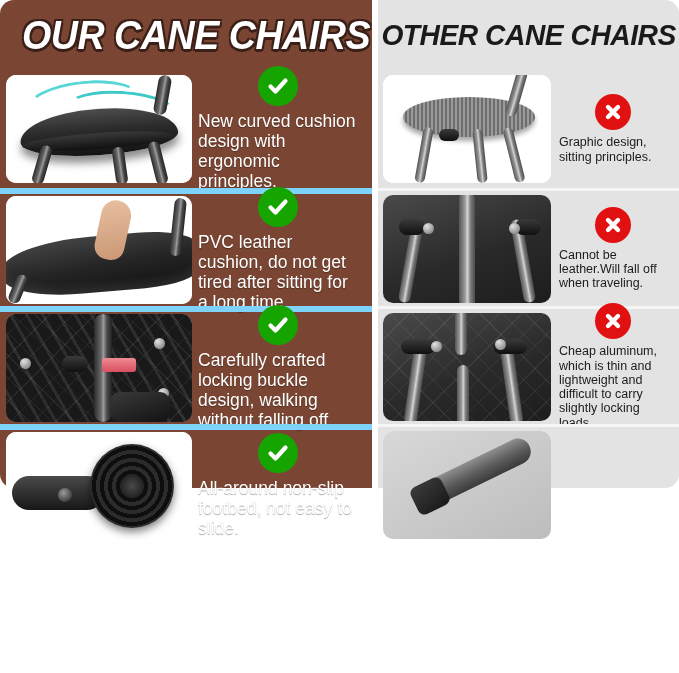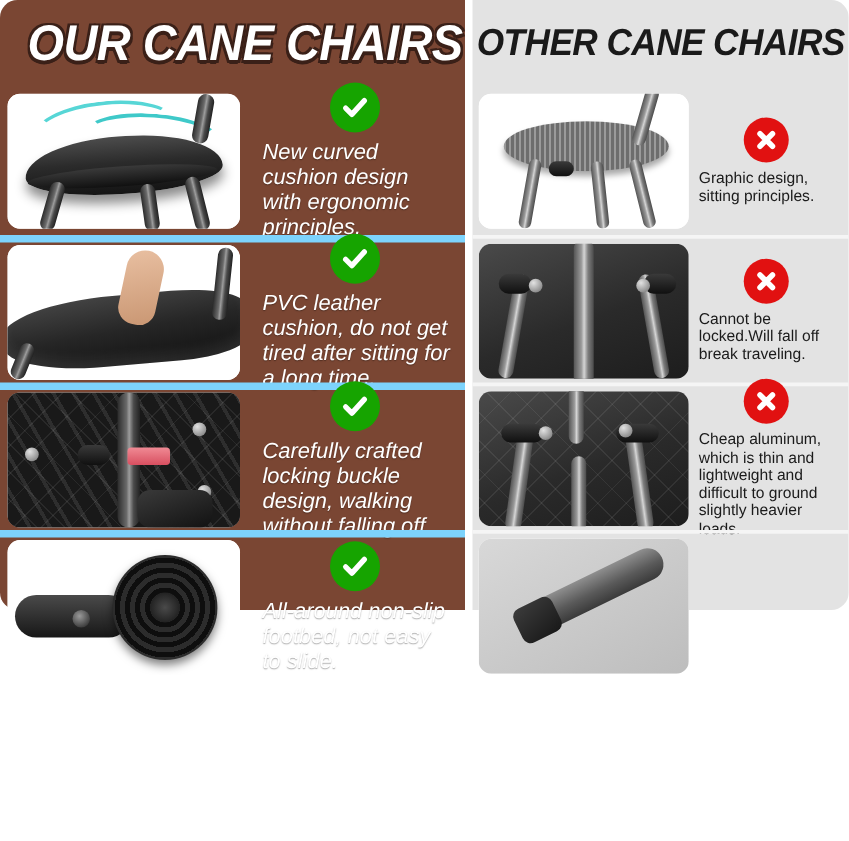--- a/index.html
+++ b/index.html
@@ -50,21 +50,21 @@
   
   .photo{
     position:relative;overflow:hidden;flex:none;
     border-radius:10px;background:#ffffff;
   }
   .photo-l{width:186px;height:108px;}
   .photo-r{width:168px;height:108px;}
 
   
   .side{flex:1;display:flex;flex-direction:column;align-items:center;justify-content:center;}
-  .side-l{padding:0 4px 0 14px;font-style:italic;}
+  .side-l{padding:0 4px 0 2px;}
   .side-r{padding:0 6px;}
 
   .badge{border-radius:50%;display:flex;align-items:center;justify-content:center;flex:none;}
   .badge-ok{width:40px;height:40px;background:#16a400;}
   .badge-no{width:36px;height:36px;background:#e11111;}
   .badge svg{display:block;}
 
   .caption{text-align:left;line-height:1.14;}
   .caption-l{
     color:#ffffff;font-size:17.5px;margin-top:6px;
@@ -323,21 +323,21 @@
           <div class="clamp" style="left:132px;top:24px;"></div>
           <div class="rivet" style="left:40px;top:28px;"></div>
           <div class="rivet" style="left:126px;top:28px;"></div>
         </div>
         <div class="side side-r">
           <div class="badge badge-no">
             <svg width="22" height="22" viewBox="0 0 22 22">
                 <path d="M6 6 L16 16 M16 6 L6 16" stroke="#fff" stroke-width="4.4" stroke-linecap="round"></path>
               </svg>
           </div>
-          <div class="caption caption-r">Cannot be locked.Will fall off break traveling.</div>
+          <div class="caption caption-r">Cannot be leather.Will fall off when traveling.</div>
         </div>
       </div>
 
       <div class="row row-right sep">
         <div class="photo photo-r">
           <div class="fill darkpanel"></div>
           <div class="diamond"></div>
           <div class="tube tube-lt" style="left:72px;top:-6px;width:12px;height:48px;"></div>
           <div class="tube tube-lt" style="left:74px;top:52px;width:12px;height:60px;"></div>
           <div class="tube tube-lt" style="left:26px;top:30px;width:13px;height:82px;transform:rotate(8deg);"></div>
@@ -346,21 +346,21 @@
           <div class="clamp" style="left:110px;top:26px;width:34px;height:15px;"></div>
           <div class="rivet" style="left:48px;top:28px;"></div>
           <div class="rivet" style="left:112px;top:26px;"></div>
         </div>
         <div class="side side-r">
           <div class="badge badge-no">
             <svg width="22" height="22" viewBox="0 0 22 22">
                 <path d="M6 6 L16 16 M16 6 L6 16" stroke="#fff" stroke-width="4.4" stroke-linecap="round"></path>
               </svg>
           </div>
-          <div class="caption caption-r">Cheap aluminum, which is thin and lightweight and difficult to ground slightly heavier loads.</div>
+          <div class="caption caption-r">Cheap aluminum, which is thin and lightweight and difficult to carry slightly locking loads.</div>
         </div>
       </div>
 
       <div class="row row-right sep">
         <div class="photo photo-r">
           <div class="fill greyflat"></div>
           <div class="capstick"></div>
           <div class="captip"></div>
         </div>
       </div>

